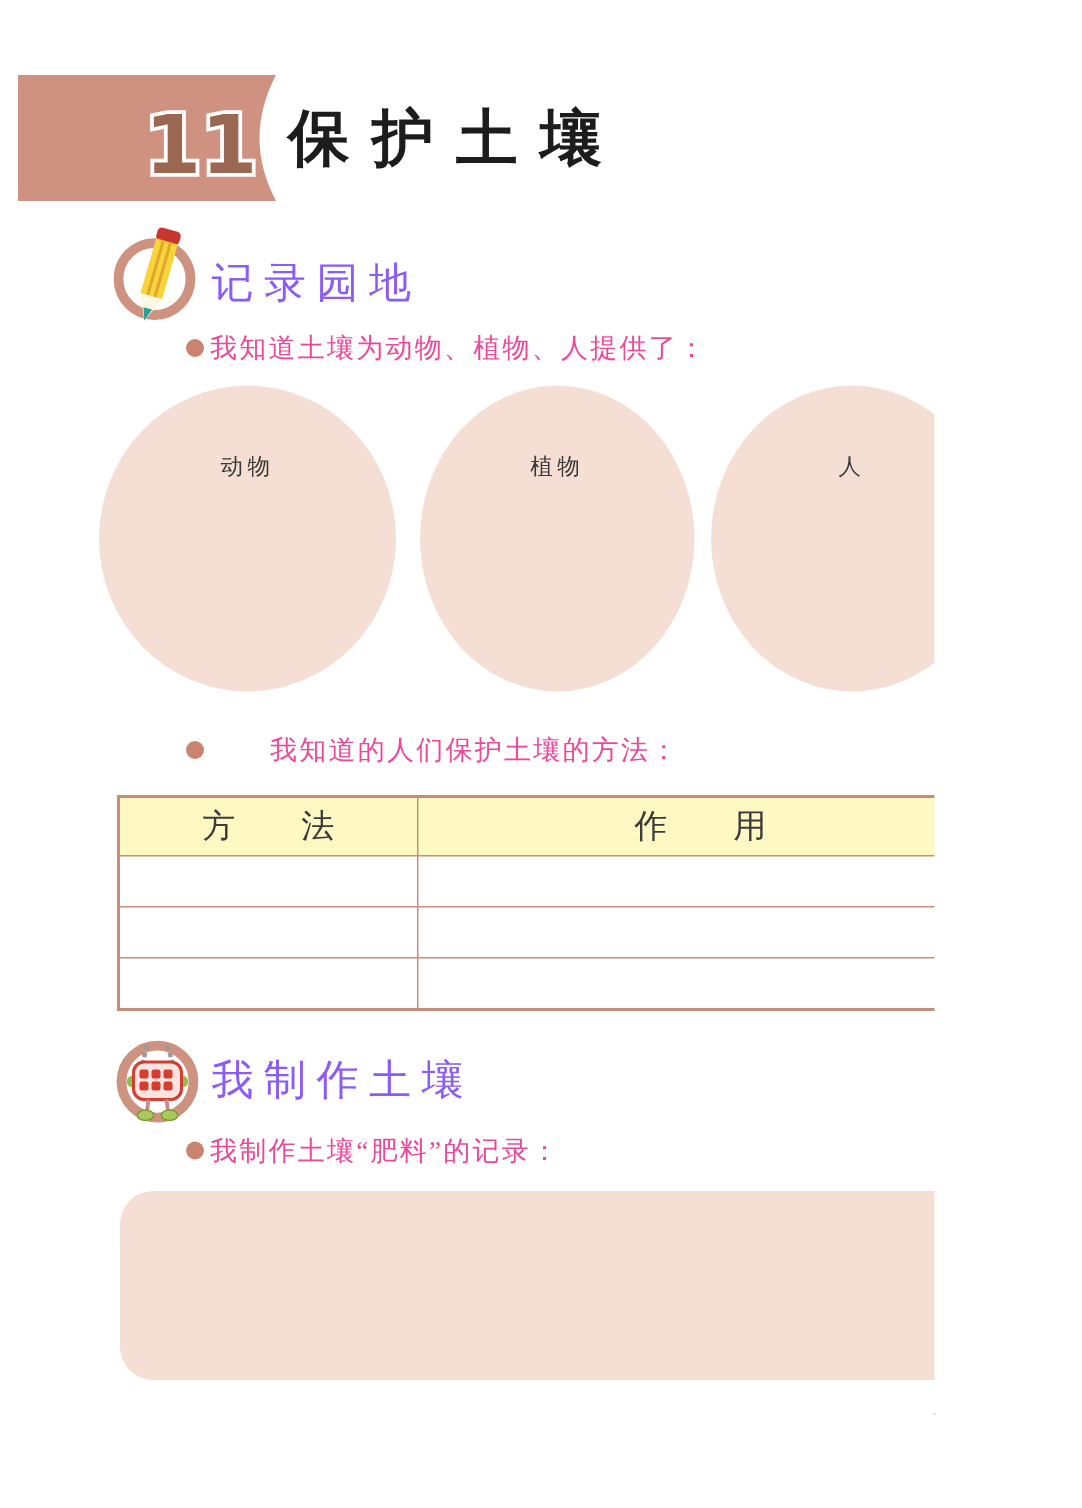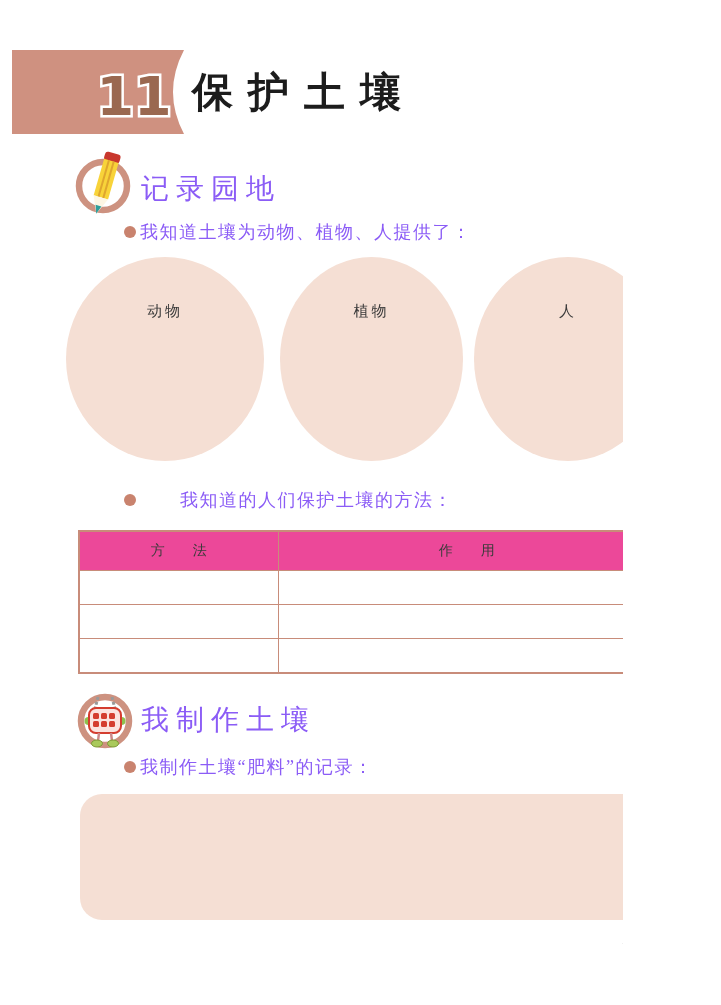--- a/index.html
+++ b/index.html
@@ -30,21 +30,21 @@
     font-size:28px;font-weight:500;letter-spacing:7px;
     color:#8b5cf6;white-space:nowrap;
   }
   .title-record{top:170px;}
   .title-explore{top:701px;}
 
   
   .bullet-row{
     position:absolute;left:124px;display:flex;align-items:center;
     font-family:"Liberation Serif", serif;
-    font-size:18px;color:#8b5cf6;letter-spacing:1.5px;white-space:nowrap;
+    font-size:18px;color:#ec4899;letter-spacing:1.5px;white-space:nowrap;
   }
   .bullet-row .dot{
     width:12px;height:12px;border-radius:50%;
     background:#C9836E;margin-right:4px;flex:0 0 auto;
   }
   .bullet-1{top:220px;}
   .bullet-2{top:488px;gap:40px;}
   .bullet-3{top:755px;}
 
   
@@ -64,23 +64,23 @@
   
   .methods-table{
     position:absolute;left:78px;top:530px;width:579px;
     border-collapse:collapse;table-layout:fixed;
     border:2px solid #C88C7A;
   }
   .methods-table th,.methods-table td{
     border:1px solid #C88C7A;padding:0;
   }
   .methods-table th{
-    height:38px;background:#ec4899;
+    height:38px;background:#fef9c3;
     font-family:"Liberation Serif", serif;
-    font-size:14px;font-weight:400;color:#3b3b3b;text-align:center;
+    font-size:22px;font-weight:400;color:#3b3b3b;text-align:center;
   }
   .methods-table td{height:33px;background:#ffffff;}
   .col-method{width:199px;}
 
   
   .record-box{
     position:absolute;left:80px;top:794px;width:576px;height:126px;
     background:#F5DFD4;border-radius:22px;
   }
 

